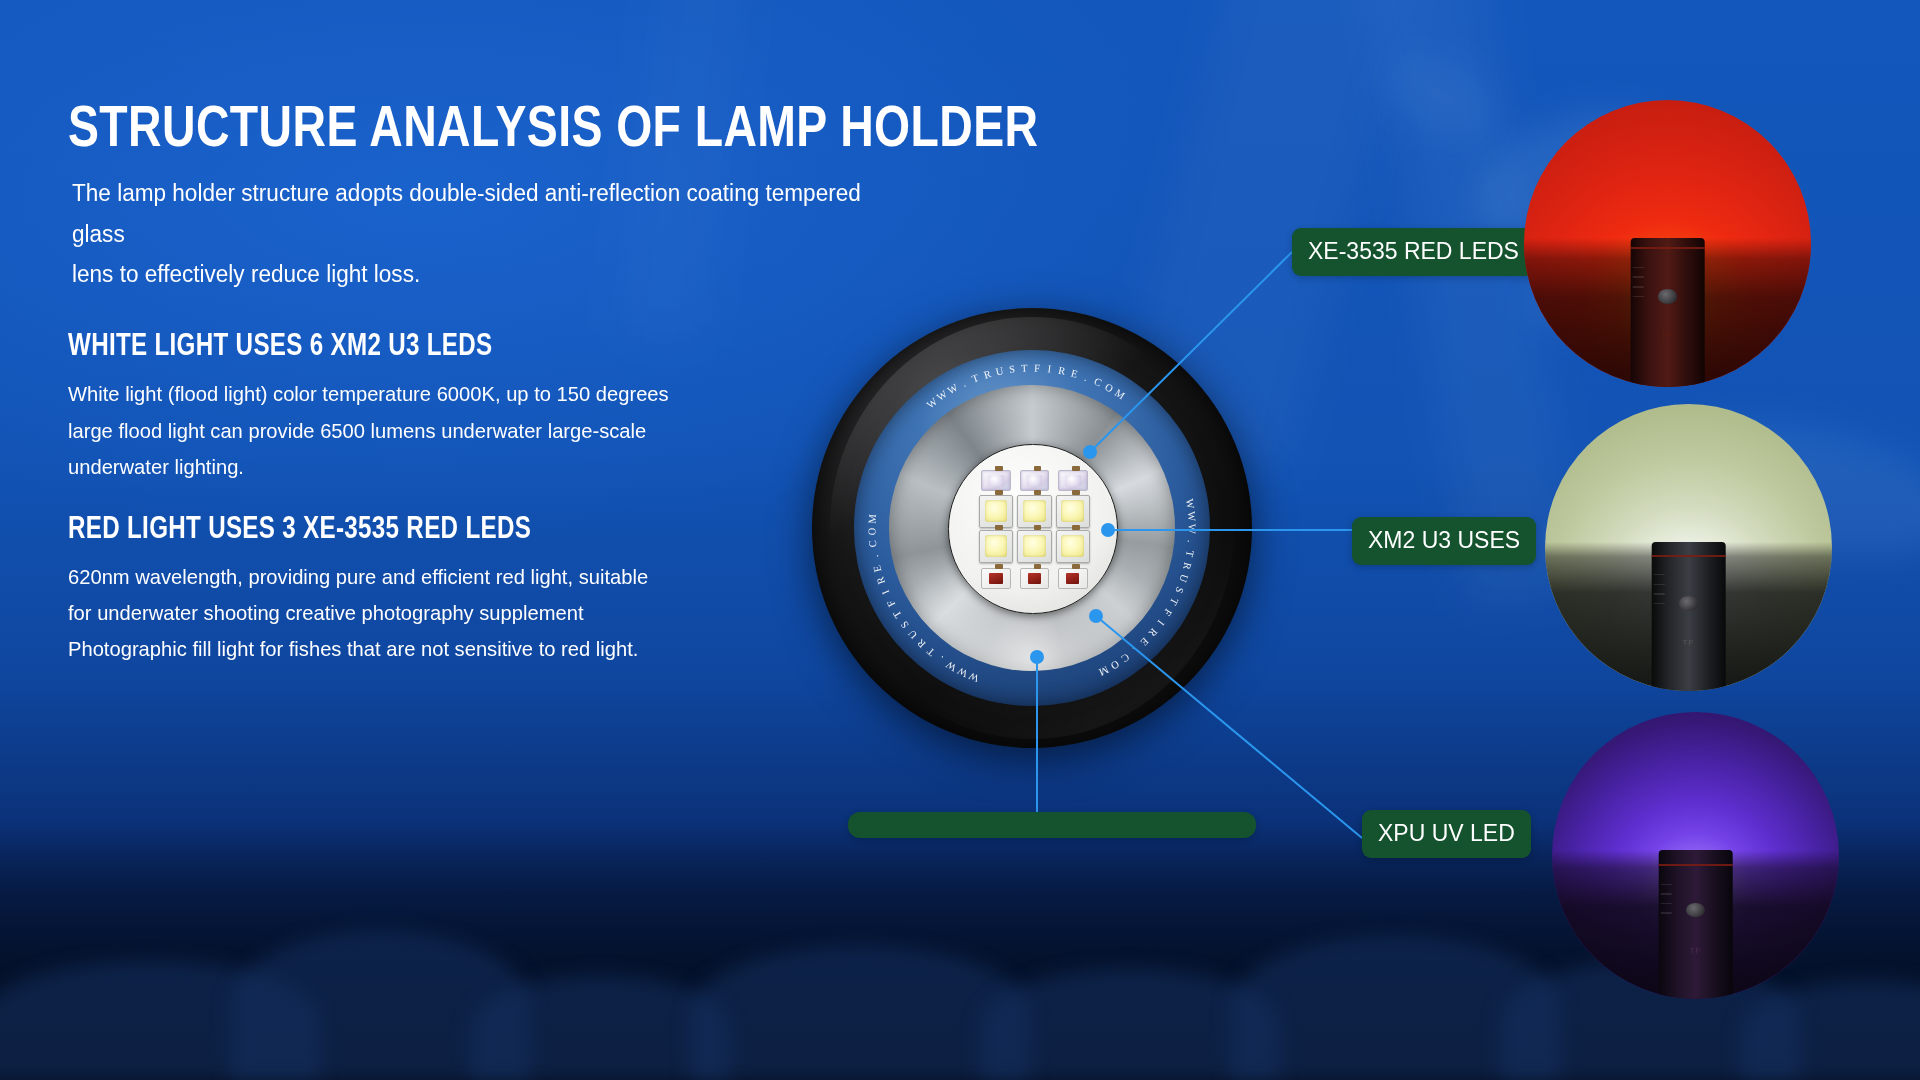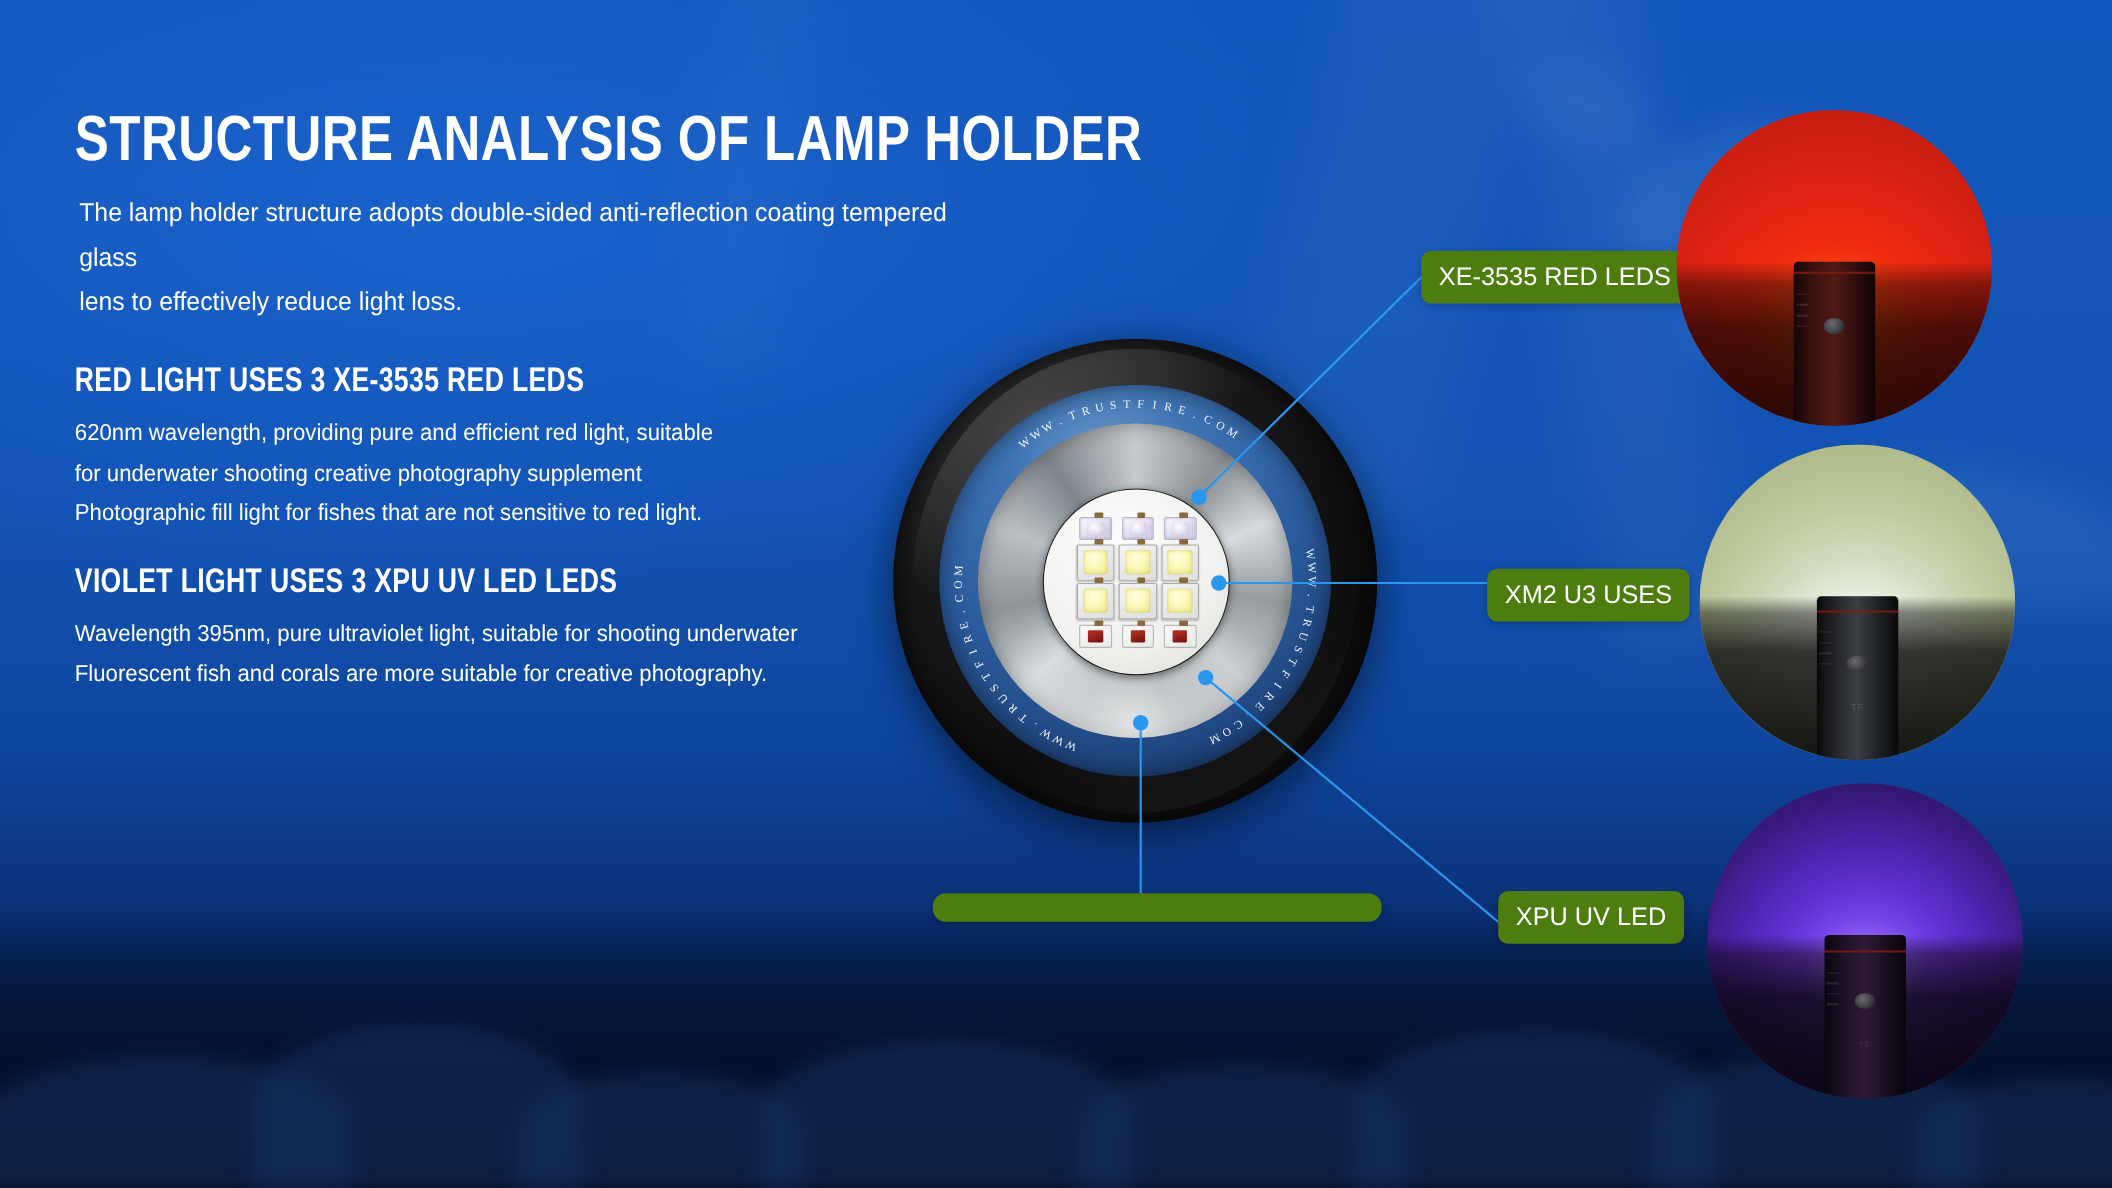--- a/index.html
+++ b/index.html
@@ -143,21 +143,21 @@
     background:linear-gradient(160deg,#b6342a 0%,#8e1f17 60%,#6d120c 100%);
   }
   .trace{position:absolute;background:#8a6a3a;border-radius:1px;}
 
   
   #leaders{position:absolute;left:0;top:0;width:1920px;height:1080px;pointer-events:none;}
 
   
   .badge{
     position:absolute;
-    background:#4d7c0f;color:#ffffff;
+    background:#14532d;color:#ffffff;
     border-radius:9px;
     font-size:23px;line-height:1.28;
     padding:9px 16px 10px 16px;
     white-space:nowrap;font-weight:400;
     box-shadow:0 2px 7px rgba(0,0,0,.20);
   }
   .badge.multi{white-space:normal;border-radius:12px;padding:12px 20px 14px 20px;width:368px;}
   .badge.multi .bl{display:block;}
   #badge-red{left:1292px;top:228px;}
   #badge-white{left:1352px;top:517px;}
@@ -231,37 +231,38 @@
 
 <div id="left-col">
 
   <h1 class="main-title">STRUCTURE ANALYSIS OF LAMP HOLDER</h1>
 
   <div class="lead">
     <div>The lamp holder structure adopts double-sided anti-reflection coating tempered glass</div>
     <div>lens to effectively reduce light loss.</div>
   </div>
 
+  <div class="sec">
+    <h2 class="sec-h">WHITE LIGHT USES 6 XM2 U3 LEDS</h2>
+    <div class="sec-p">
+      <div>White light (flood light) color temperature 6000K, up to 150 degrees</div>
+      <div>large flood light can provide 6500 lumens underwater large-scale</div>
+      <div>underwater lighting.</div>
+    </div>
+  </div>
 
   <div class="sec">
     <h2 class="sec-h">RED LIGHT USES 3 XE-3535 RED LEDS</h2>
     <div class="sec-p">
       <div>620nm wavelength, providing pure and efficient red light, suitable</div>
       <div>for underwater shooting creative photography supplement</div>
       <div>Photographic fill light for fishes that are not sensitive to red light.</div>
     </div>
   </div>
 
-  <div class="sec">
-    <h2 class="sec-h">VIOLET LIGHT USES 3 XPU UV LED LEDS</h2>
-    <div class="sec-p">
-      <div>Wavelength 395nm, pure ultraviolet light, suitable for shooting underwater</div>
-      <div>Fluorescent fish and corals are more suitable for creative photography.</div>
-    </div>
-  </div>
 </div>
 
 <div id="lamp">
   <div class="lamp-outer"></div>
   <div class="lamp-bezel-hl"></div>
   <div class="lamp-blue">
     <div class="brand-ring" id="brand-ring">
         <span style="transform: translate(-99.055px, -125.651px) rotate(-38.25deg) translate(-50%, -50%);">W</span>
         <span style="transform: translate(-88.8912px, -133.035px) rotate(-33.75deg) translate(-50%, -50%);">W</span>
         <span style="transform: translate(-78.1794px, -139.599px) rotate(-29.25deg) translate(-50%, -50%);">W</span>

